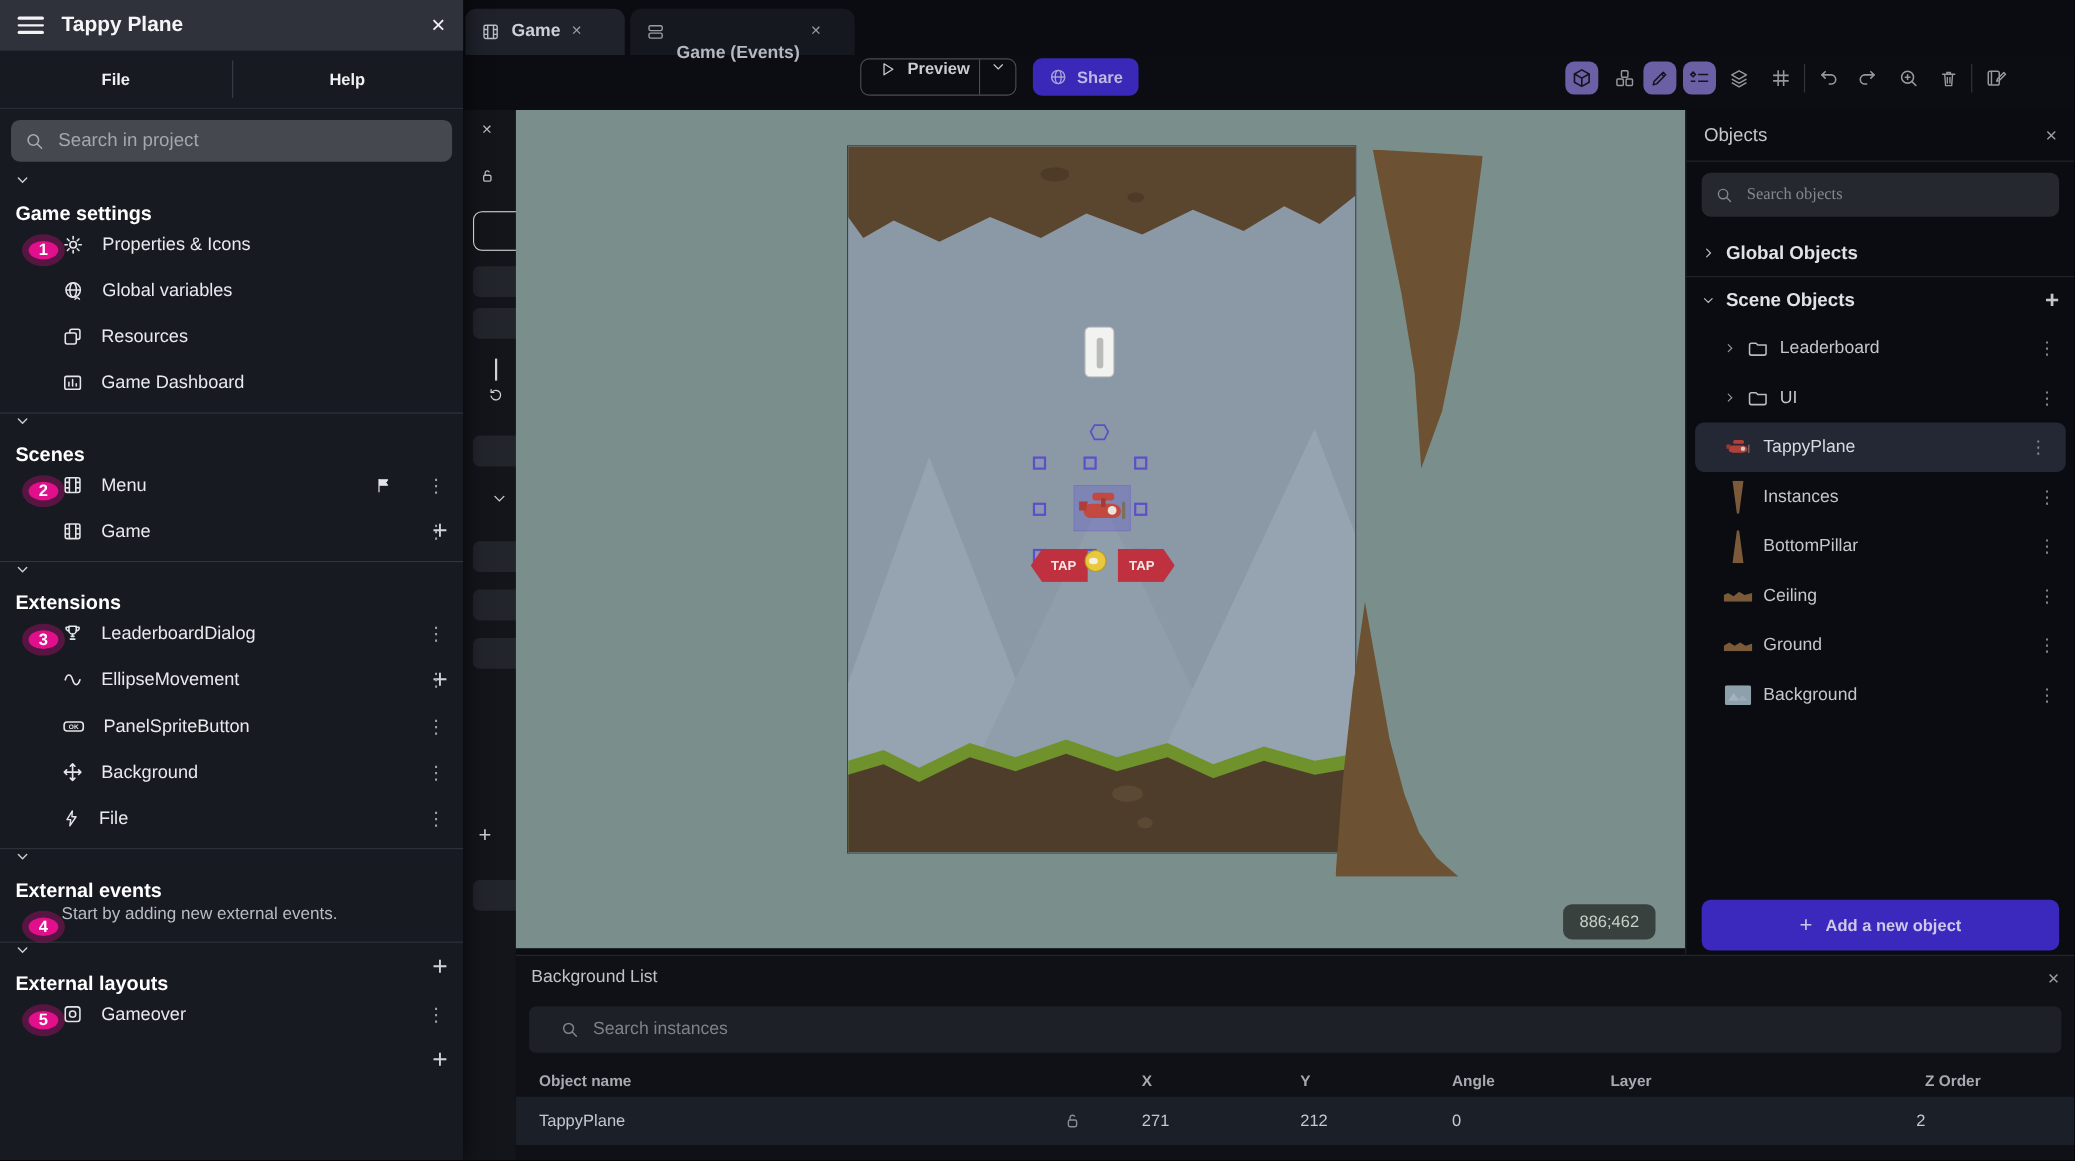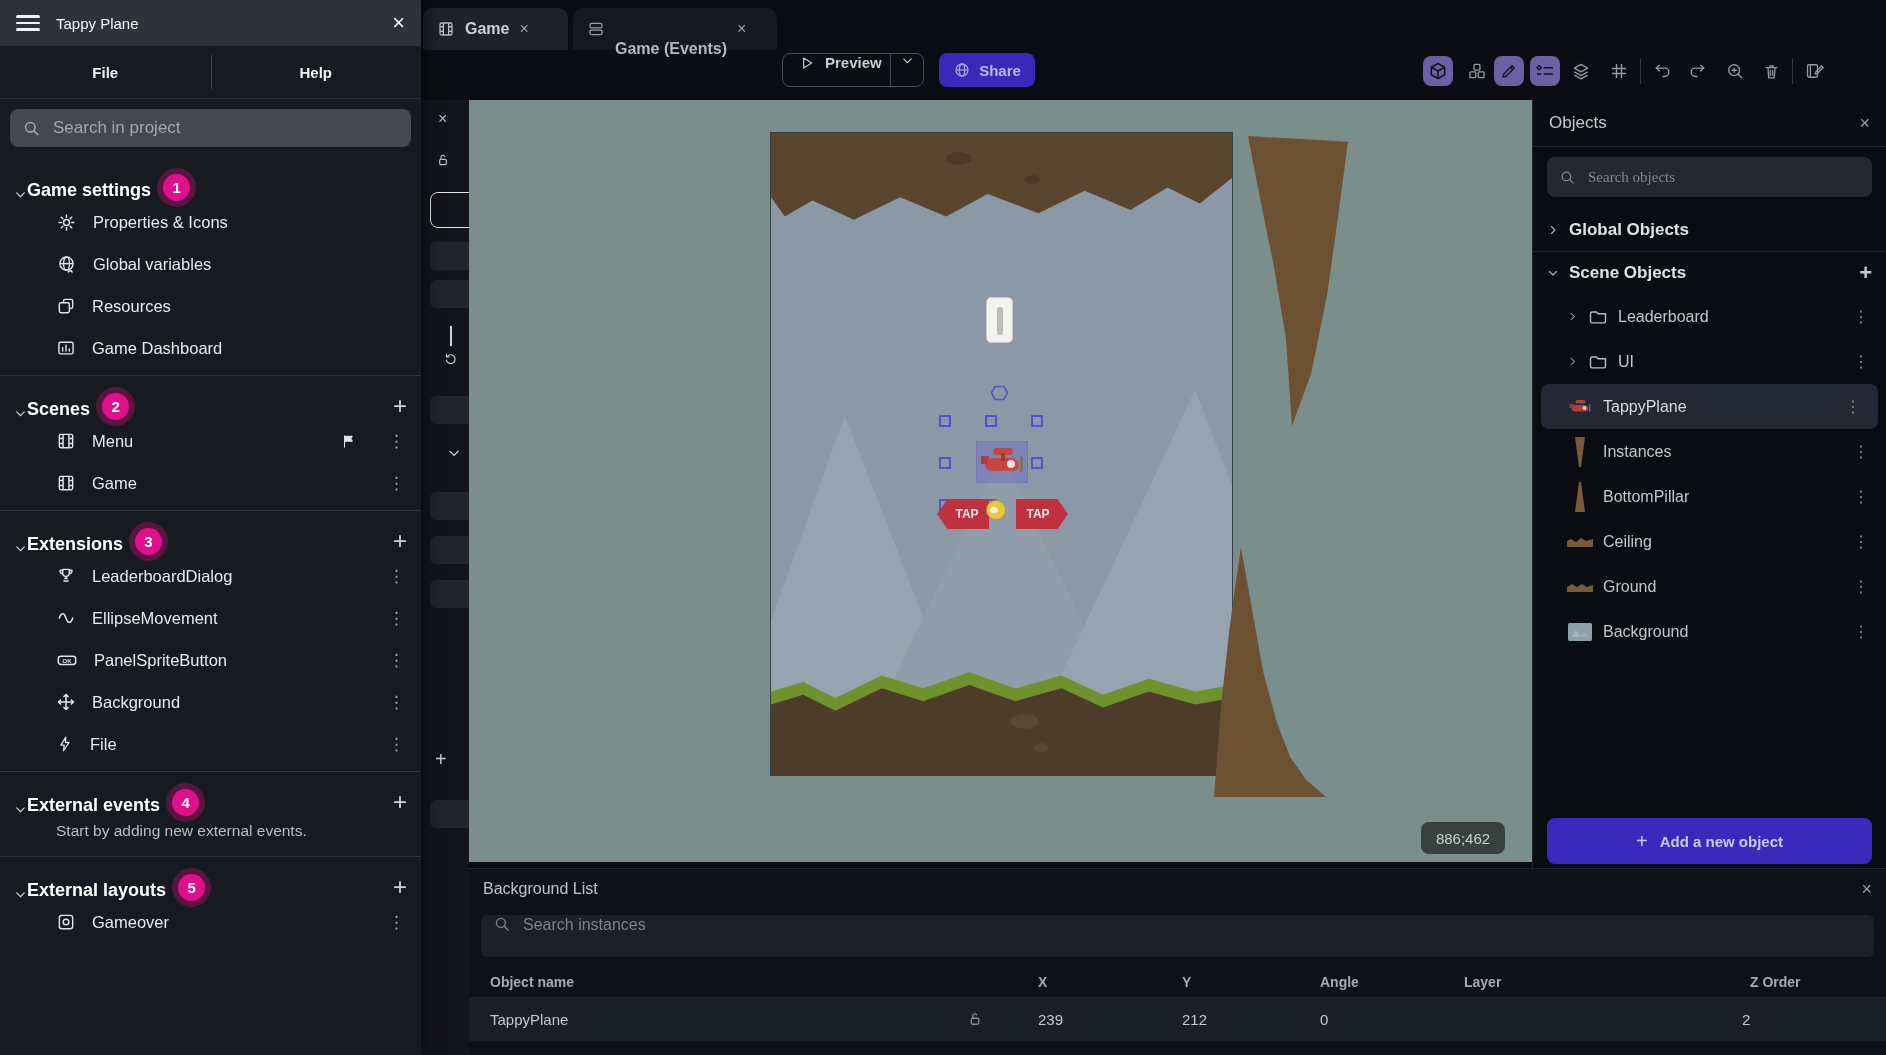--- a/index.html
+++ b/index.html
@@ -46,41 +46,41 @@
   .obj-search input::placeholder{color:#84878e;}
   .obj-sect{height:42px;display:flex;align-items:center;gap:10px;padding:0 14px;color:#dfe2e6;font-weight:bold;font-size:17px;cursor:pointer;}
   .obj-row{height:45px;display:flex;align-items:center;gap:10px;padding-left:34px;color:#c3c6cb;font-size:16px;cursor:pointer;}
   .obj-row.sel{background:#242834;border-radius:8px;margin:0 8px;padding-left:26px;}
   .kebab{margin-left:auto;padding-right:16px;color:#8a8d94;font-size:16px;letter-spacing:1px;cursor:pointer;}
   .add-object-btn{position:absolute;left:14px;right:14px;bottom:4px;height:46px;background:#3b28bd;border-radius:8px;display:flex;align-items:center;justify-content:center;gap:12px;color:#cdc7ea;font-weight:bold;font-size:15px;cursor:pointer;}
 
   
   .instances{position:absolute;left:469px;top:868px;width:1417px;height:187px;background:#0f1117;border-top:1px solid #262833;box-sizing:border-box;}
   .inst-title-row{height:40px;display:flex;align-items:center;padding:0 14px;color:#bfc2c8;font-size:16px;}
-  .inst-search{margin:6px 12px 10px;height:42px;background:#1d2026;border-radius:6px;display:flex;align-items:flex-start;gap:10px;padding:0 12px;}
+  .inst-search{margin:6px 12px 10px;height:42px;background:#1d2026;border-radius:6px;display:flex;align-items:center;gap:10px;padding:0 28px;}
   .inst-search input{background:transparent;border:none;outline:none;color:#c7cace;font-size:16px;width:100%;font-family:inherit;}
   .inst-search input::placeholder{color:#7e8289;}
   .inst-head{position:relative;height:30px;color:#a6aab1;font-weight:bold;font-size:14px;}
   .inst-row{position:relative;height:44px;background:#1b1f27;color:#c5c8ce;font-size:15px;}
   .cell{position:absolute;top:50%;transform:translateY(-50%);}
 
   
   .drawer{position:absolute;left:0;top:0;width:421px;height:1055px;background:#181a22;z-index:9;box-shadow:3px 0 18px rgba(0,0,0,.55);}
   .d-header{height:46px;background:#2f323b;display:flex;align-items:center;padding:0 16px;gap:16px;}
   .burger{width:24px;cursor:pointer;}
   .burger div{height:2.5px;background:#f2f3f5;border-radius:2px;margin:4px 0;}
-  .d-title{flex:1;font-size:15px;font-weight:normal;color:#f4f5f7;}
+  .d-title{flex:1;font-size:19px;font-weight:bold;color:#f4f5f7;}
   .d-close{color:#f0f1f3;font-size:22px;cursor:pointer;}
   .d-menu{height:52px;display:flex;align-items:center;position:relative;border-bottom:1px solid #2c2e37;}
   .d-menu-item{flex:1;text-align:center;font-weight:bold;font-size:15px;color:#eef0f2;cursor:pointer;}
   .d-menu-sep{position:absolute;left:50%;top:9px;width:1px;height:34px;background:#3c3f47;}
   .d-search{margin:10px;height:38px;background:#45484f;border-radius:8px;display:flex;align-items:center;gap:10px;padding:0 12px;}
   .d-search input{background:transparent;border:none;outline:none;color:#e8eaec;font-size:17px;width:100%;font-family:inherit;}
   .d-search input::placeholder{color:#a4a7ad;}
-  .sect-h{display:flex;align-items:flex-end;height:44px;padding:0 14px;gap:0;cursor:pointer;}
+  .sect-h{display:flex;align-items:flex-start;height:44px;padding:0 14px;gap:14px;cursor:pointer;flex-direction:column;}
   .sect-label{font-weight:bold;font-size:18px;color:#ffffff;}
   .badge{width:27px;height:27px;border-radius:50%;background:#e20f8c;color:#fff;font-weight:bold;font-size:15px;display:flex;align-items:center;justify-content:center;box-shadow:0 0 0 6px rgba(150,18,95,.5);margin-left:12px;}
   .sect-plus{margin-left:auto;color:#cfd2d7;cursor:pointer;}
   .d-item{display:flex;align-items:center;height:42px;padding-left:56px;gap:16px;color:#e9eaed;font-size:16.5px;cursor:pointer;}
   .d-item .ic{color:#e3e5e8;}
   .d-empty{padding:6px 0 10px 56px;color:#b9bcc2;font-size:15.5px;}
   .d-div{height:1px;background:#31343d;margin-top:6px;}
   .flagic{margin-left:auto;color:#cfd2d7;}
   .d-keb{padding:0 16px 0 14px;color:#a2a5ac;font-size:17px;cursor:pointer;}
   .d-keb.solo{margin-left:auto;}
@@ -477,21 +477,21 @@
       <span class="cell" style="left:1281px;">Z Order</span>
     </div>
     <div class="inst-row">
       <span class="cell" style="left:21px;">TappyPlane</span>
       <span class="cell ic" style="left:497px;color:#8b8e95;">
         <svg width="18" height="18" viewBox="0 0 24 24" fill="none" stroke="currentColor" stroke-width="1.7">
             <rect x="7" y="11" width="10" height="8" rx="2"></rect>
             <path d="M9 11V8a3 3 0 0 1 5.8-1"></path>
           </svg>
       </span>
-      <span class="cell" style="left:569px;">239</span>
+      <span class="cell" style="left:569px;">271</span>
       <span class="cell" style="left:713px;">212</span>
       <span class="cell" style="left:851px;">0</span>
       <span class="cell" style="left:995px;"></span>
       <span class="cell" style="left:1273px;">2</span>
     </div>
   </div>
 
   <div class="drawer">
     <div class="d-header">
       <div class="burger">

